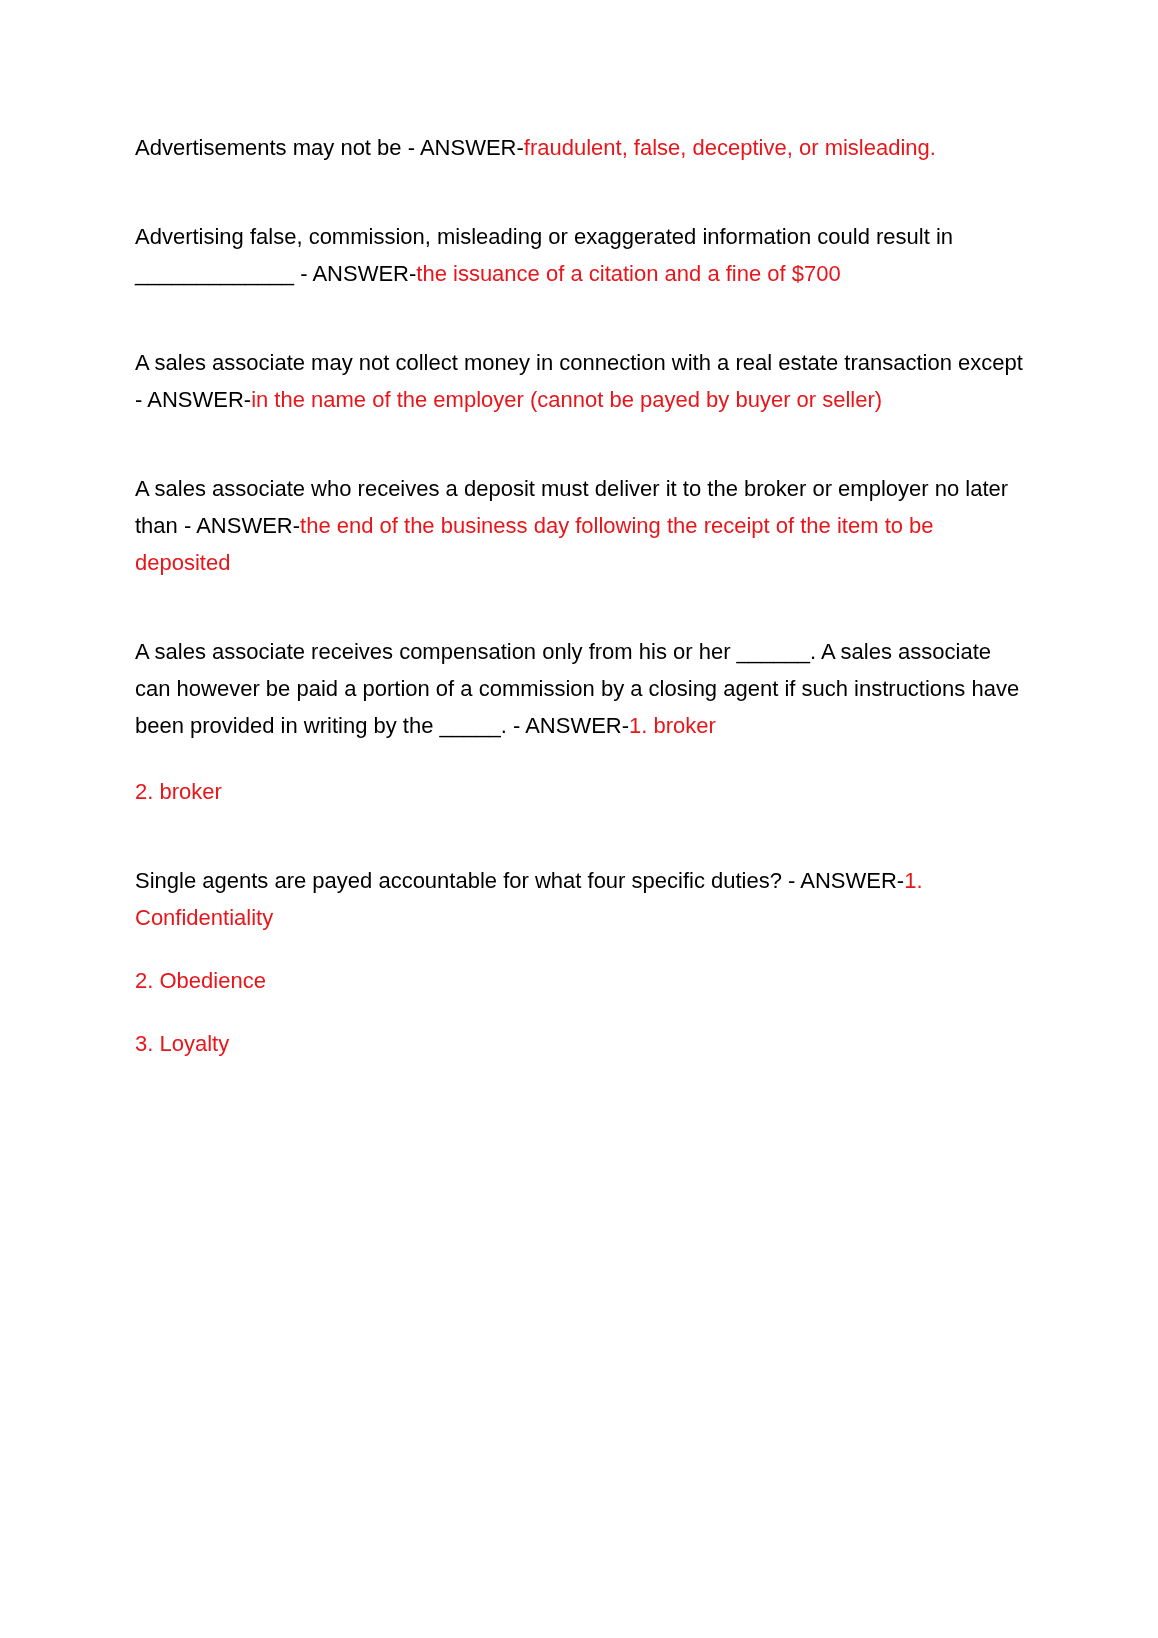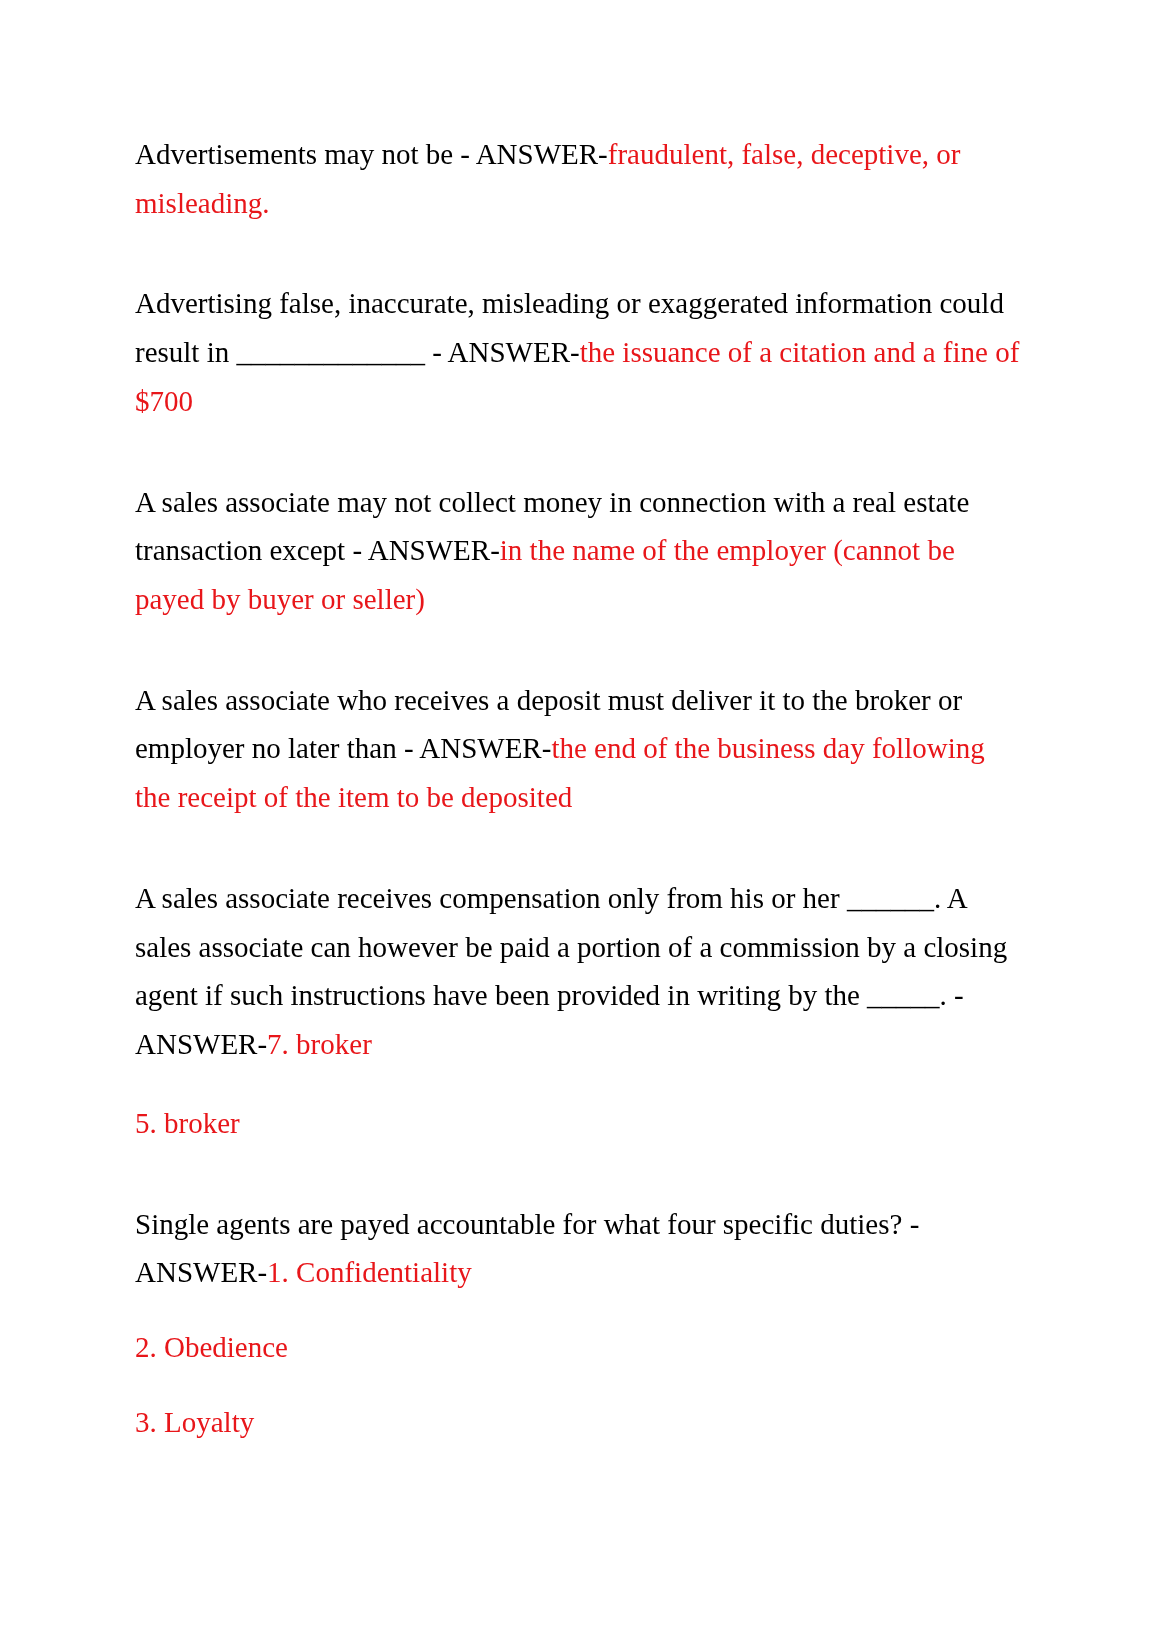--- a/index.html
+++ b/index.html
@@ -13,22 +13,22 @@
   .page {
     position: relative;
     width: 1158px;
     height: 1638px;
     background: #ffffff;
     box-sizing: border-box;
     padding: 130px 135px 0 135px;
     overflow: hidden;
   }
   .doc {
-    font-family: Liberation Serif, serif;
-    font-size: 29px;
+    font-family: Liberation Sans, sans-serif;
+    font-size: 22px;
     line-height: 1.68;
     color: #000000;
   }
   .qa {
     margin: 0 0 52px 0;
   }
   .q {
     color: #000000;
   }
   .a {
@@ -50,34 +50,34 @@
 <body>
 
 <div class="page">
   <div class="doc">
 
     <div class="qa">
       <p><span class="q">Advertisements may not be - ANSWER-</span><span class="a">fraudulent, false, deceptive, or misleading.</span></p>
     </div>
 
     <div class="qa">
-      <p><span class="q">Advertising false, inaccurate, misleading or exaggerated information could result in _____________ - ANSWER-</span><span class="a">the issuance of a citation and a fine of $700</span></p>
+      <p><span class="q">Advertising false, commission, misleading or exaggerated information could result in _____________ - ANSWER-</span><span class="a">the issuance of a citation and a fine of $700</span></p>
     </div>
 
     <div class="qa">
       <p><span class="q">A sales associate may not collect money in connection with a real estate transaction except - ANSWER-</span><span class="a">in the name of the employer (cannot be payed by buyer or seller)</span></p>
     </div>
 
     <div class="qa">
       <p><span class="q">A sales associate who receives a deposit must deliver it to the broker or employer no later than - ANSWER-</span><span class="a">the end of the business day following the receipt of the item to be deposited</span></p>
     </div>
 
     <div class="qa">
-      <p><span class="q">A sales associate receives compensation only from his or her ______. A sales associate can however be paid a portion of a commission by a closing agent if such instructions have been provided in writing by the _____. - ANSWER-</span><span class="a">7. broker</span></p>
-      <p class="extra first-extra">5. broker</p>
+      <p><span class="q">A sales associate receives compensation only from his or her ______. A sales associate can however be paid a portion of a commission by a closing agent if such instructions have been provided in writing by the _____. - ANSWER-</span><span class="a">1. broker</span></p>
+      <p class="extra first-extra">2. broker</p>
     </div>
 
     <div class="qa">
       <p><span class="q">Single agents are payed accountable for what four specific duties? - ANSWER-</span><span class="a">1. Confidentiality</span></p>
       <p class="extra">2. Obedience</p>
       <p class="extra">3. Loyalty</p>
     </div>
 
   </div>
 </div>

